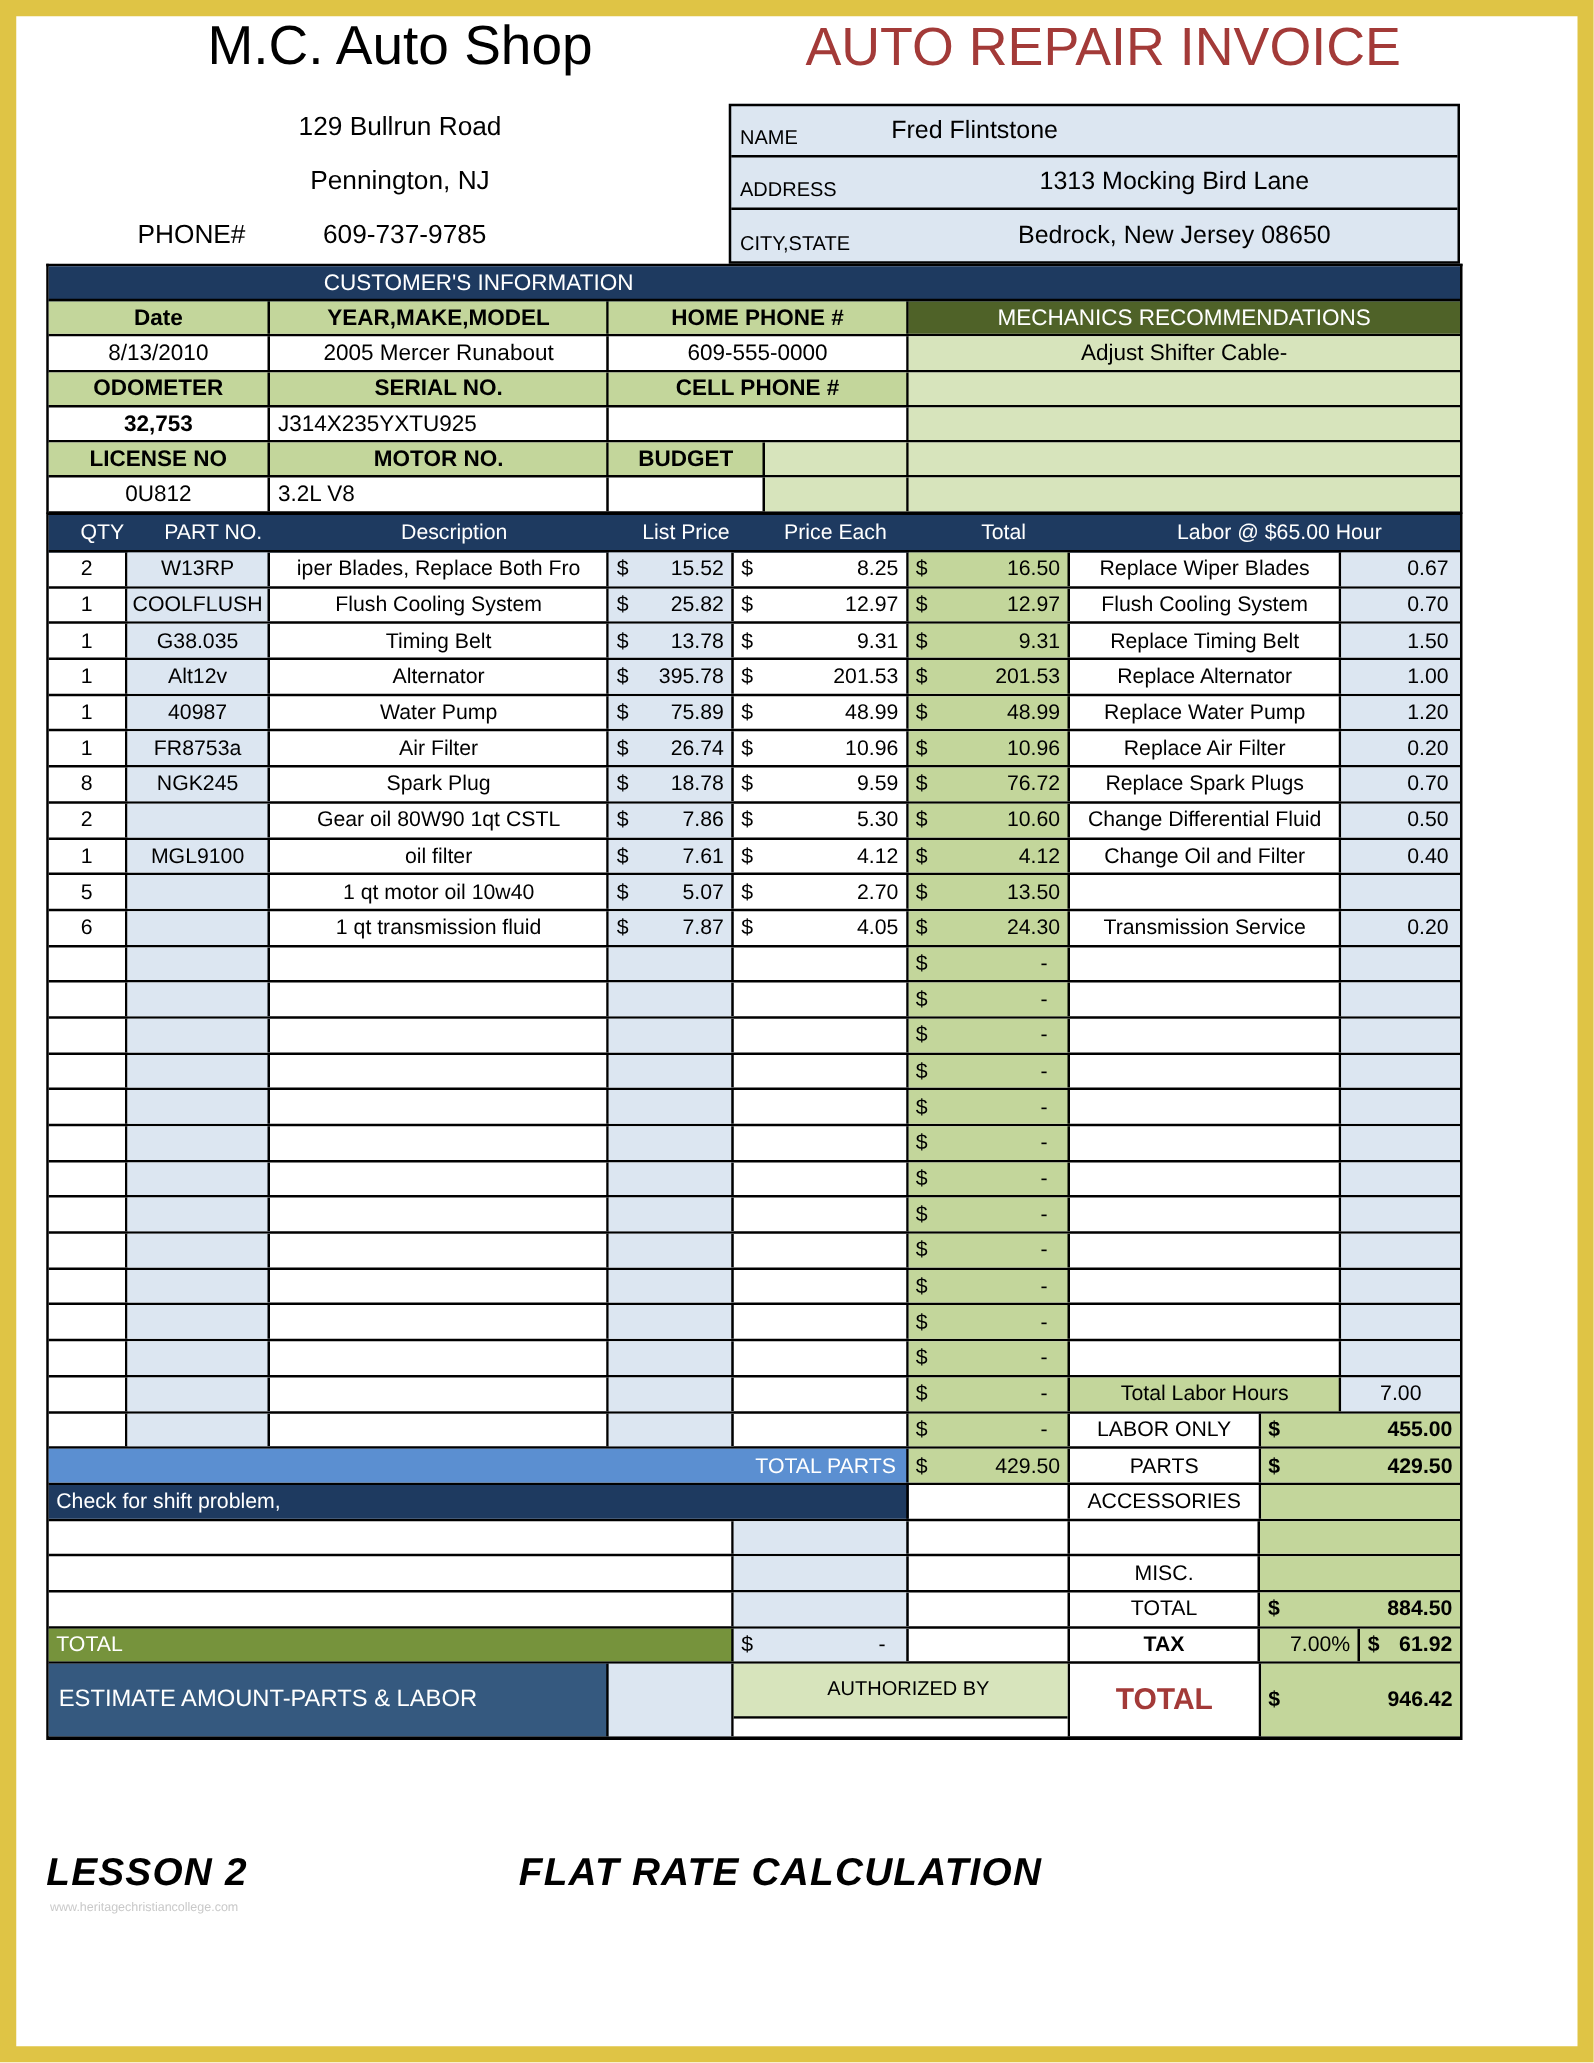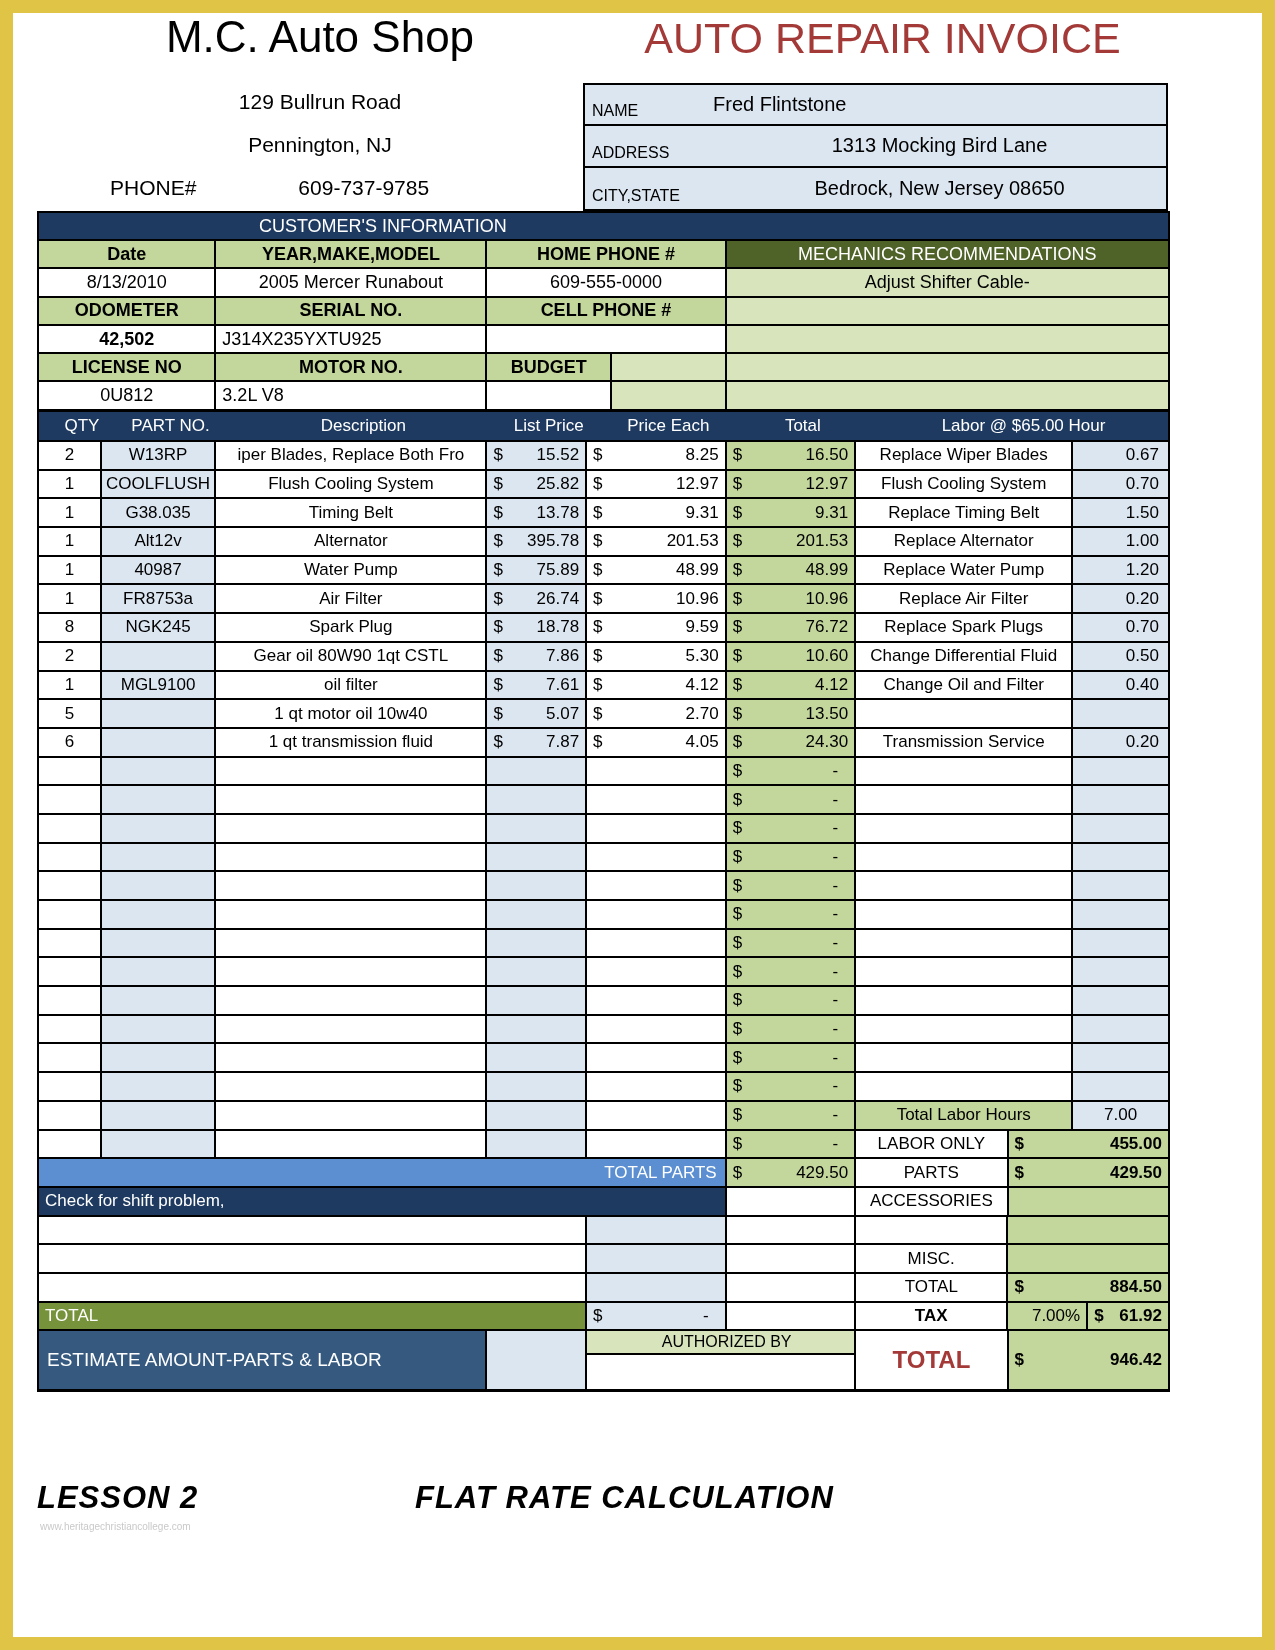--- a/index.html
+++ b/index.html
@@ -10,21 +10,21 @@
   *{margin:0;padding:0;box-sizing:border-box;}
   body{width:1275px;height:1650px;position:relative;background:#fff;
        font-family:"Liberation Sans",sans-serif;color:#000;overflow:hidden;}
   .frame{position:absolute;inset:0;border:13px solid var(--gold);pointer-events:none;z-index:50;}
   
   .shop-name{position:absolute;left:90px;top:12px;width:460px;text-align:center;font-size:44px;}
   .invoice-title{position:absolute;left:595px;top:14px;width:575px;text-align:center;font-size:43px;color:var(--red);}
   .addr{position:absolute;left:90px;width:460px;text-align:center;font-size:21px;}
   .addr1{top:90px;} .addr2{top:133px;}
   .phone-row{position:absolute;left:90px;top:176px;width:460px;font-size:21px;display:flex;}
-  .phone-row .pl{margin-left:20px;} .phone-row .pv{margin-left:102px;}
+  .phone-row .pl{margin-left:20px;} .phone-row .pv{margin-left:62px;}
   
   .custbox{position:absolute;left:583px;top:83px;width:585px;height:128px;border:2px solid var(--bdr);background:var(--lblue);}
   .cb-row{height:41.3px;border-bottom:2px solid var(--bdr);display:flex;align-items:center;}
   .cb-row:last-child{border-bottom:none;}
   .cb-label{width:128px;padding-left:7px;font-size:16px;align-self:flex-end;padding-bottom:4px;}
   .cb-val{flex:1;font-size:20px;}
   .cb-val.left{text-align:left;} .cb-val.center{text-align:center;}
   
   .infotable{position:absolute;left:37px;top:211px;width:1133px;border:2px solid var(--bdr);border-bottom:none;font-size:18px;}
   .ci-bar{height:28px;background:var(--navy);color:#fff;border-bottom:2px solid var(--bdr);position:relative;}
@@ -54,21 +54,21 @@
   .gn{background:var(--green);}
   .money{justify-content:space-between;padding:0 6px;}
   .money .dash{padding-right:10px;}
   .hrs{justify-content:flex-end;padding-right:9px;}
   .banner-blue{background:var(--mblue);color:#fff;justify-content:flex-end;padding-right:8px;padding-left:46px;}
   .banner-navy{background:var(--navy);color:#fff;justify-content:flex-start;padding-left:6px;}
   .banner-olive{background:var(--olive);color:#fff;justify-content:flex-start;padding-left:6px;}
   .est-navy{background:var(--estnavy);color:#fff;justify-content:flex-start;padding-left:8px;font-size:19px;}
   .rate{justify-content:flex-end;padding-right:6px;font-weight:normal;background:var(--green);}
   .auth-col{display:flex;flex-direction:column;border-right:2px solid var(--bdr);}
-  .auth-top{height:24px;background:var(--lgreen);display:flex;align-items:center;justify-content:center;border-bottom:2px solid var(--bdr);font-size:16px;padding-left:12px;}
+  .auth-top{height:44px;background:var(--lgreen);display:flex;align-items:center;justify-content:center;border-bottom:2px solid var(--bdr);font-size:16px;padding-left:12px;}
   .auth-bot{flex:1;background:#fff;}
   .grand{color:var(--red);font-weight:bold;font-size:24px;}
   
   .lesson{position:absolute;left:37px;top:1480px;font-size:31px;font-weight:bold;font-style:italic;letter-spacing:1px;}
   .flat{position:absolute;left:415px;top:1480px;font-size:31px;font-weight:bold;font-style:italic;letter-spacing:1px;}
   .wm{position:absolute;left:40px;top:1521px;font-size:10px;color:#c9c9c9;}
 </style>
 </head>
 <body>
 
@@ -114,21 +114,21 @@
     <div class="c w-phone">609-555-0000</div>
     <div class="c lg w-mech">Adjust Shifter Cable-</div>
   </div>
   <div class="irow">
     <div class="c hd w-date">ODOMETER</div>
     <div class="c hd w-ymm">SERIAL NO.</div>
     <div class="c hd w-phone">CELL PHONE #</div>
     <div class="c lg w-mech"></div>
   </div>
   <div class="irow">
-    <div class="c bold w-date">42,502</div>
+    <div class="c bold w-date">32,753</div>
     <div class="c left-al w-ymm">J314X235YXTU925</div>
     <div class="c w-phone"></div>
     <div class="c lg w-mech"></div>
   </div>
   <div class="irow">
     <div class="c hd w-date">LICENSE NO</div>
     <div class="c hd w-ymm">MOTOR NO.</div>
     <div class="c hd w-budget">BUDGET</div>
     <div class="c lg w-bfill"></div>
     <div class="c lg w-mech"></div>

